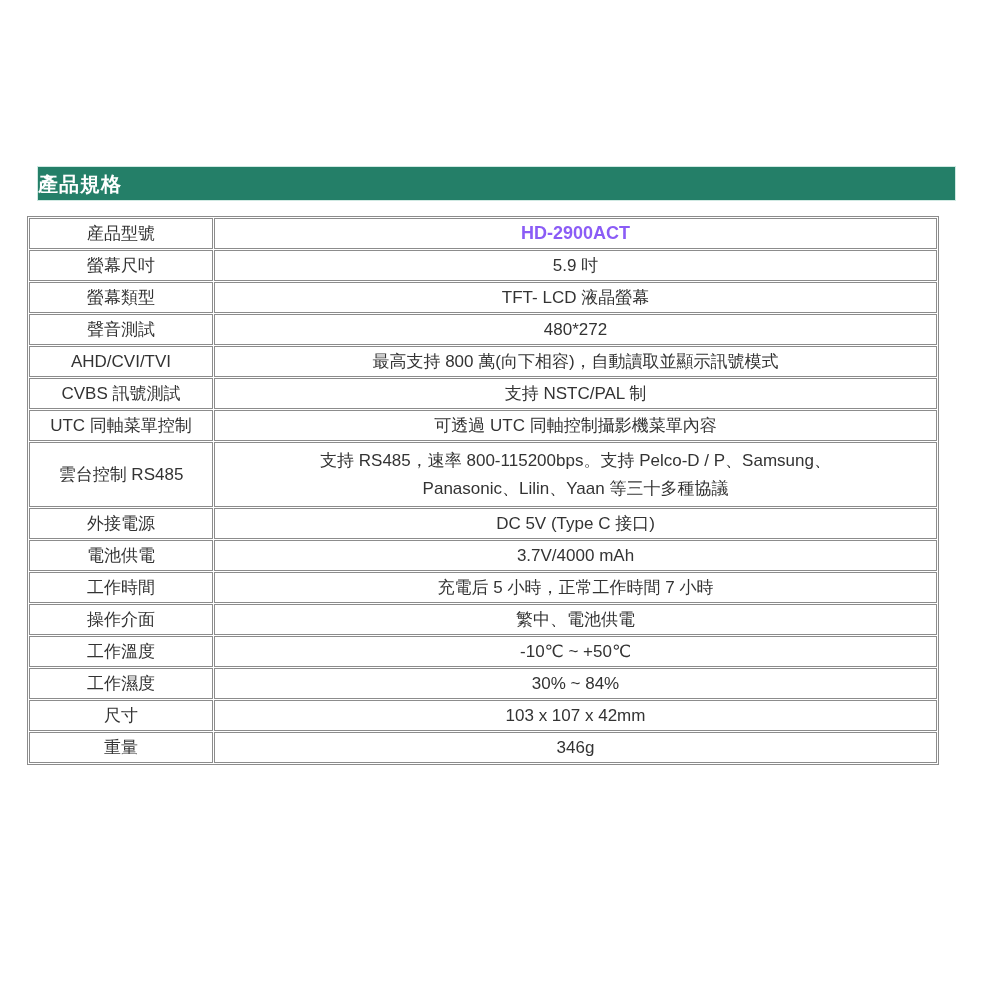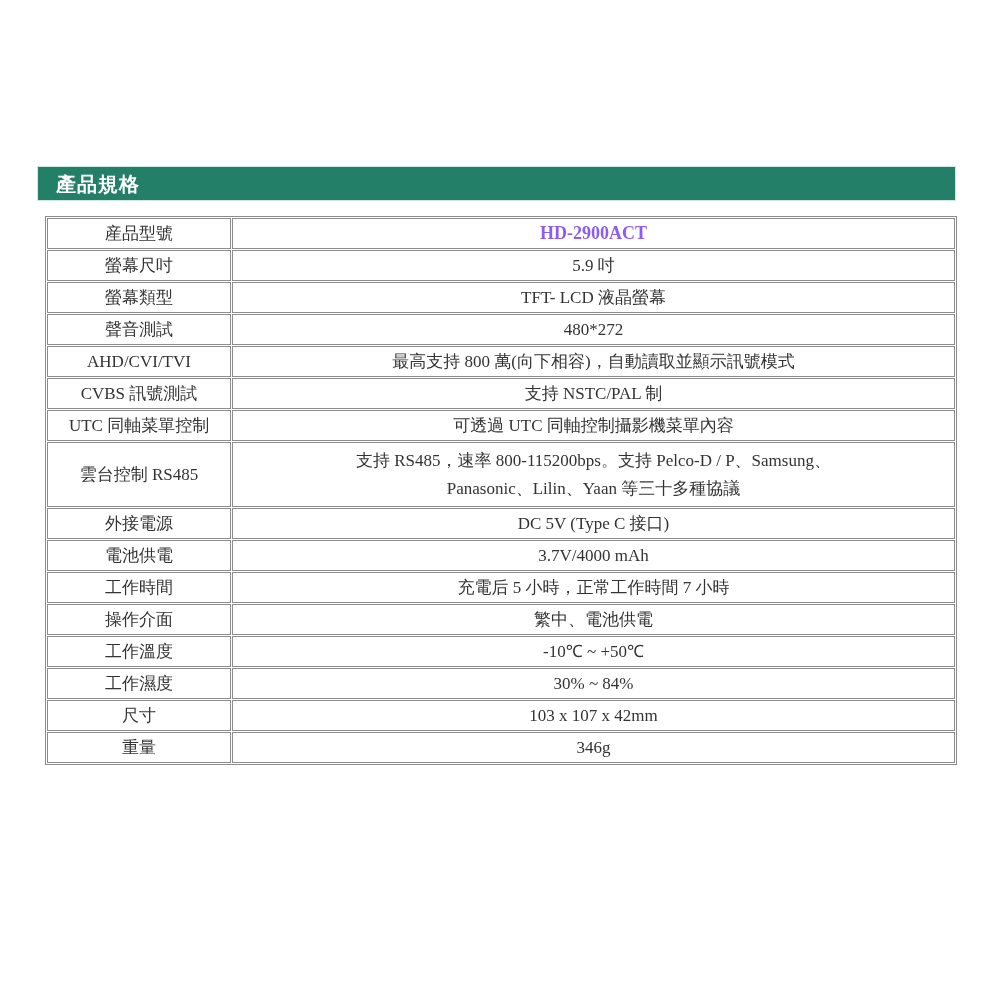--- a/index.html
+++ b/index.html
@@ -18,41 +18,40 @@
   .section-bar {
     position: absolute;
     left: 38px;
     top: 167px;
     width: 917px;
     height: 33px;
     background: #247F68;
     box-sizing: border-box;
     display: flex;
     align-items: center;
-    padding-left: 18px;
+    padding-left: 0;
     box-shadow: 0 0 0 1px #cfe9e2;
   }
   .section-bar .title {
     color: #ffffff;
     font-size: 20px;
     font-weight: bold;
     letter-spacing: 1px;
     line-height: 1;
   }
   table.spec-table {
     position: absolute;
-    left: 45px;
+    left: 27px;
     top: 216px;
     width: 912px;
     border-collapse: separate;
     border-spacing: 1px;
     border: 1px solid #8C8C8C;
     background: #ffffff;
     table-layout: fixed;
-    font-family: Liberation Serif, serif;
   }
   table.spec-table td {
     border: 1px solid #8C8C8C;
     background: #ffffff;
     text-align: center;
     vertical-align: middle;
     font-size: 17px;
     color: #333333;
     padding: 0 10px;
     height: 31px;

